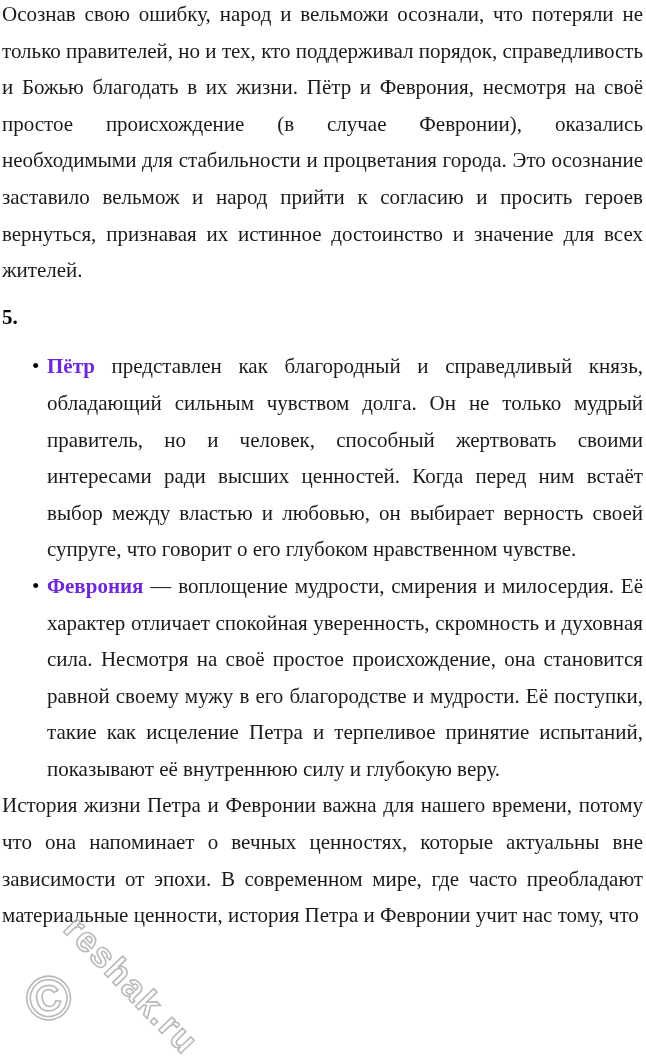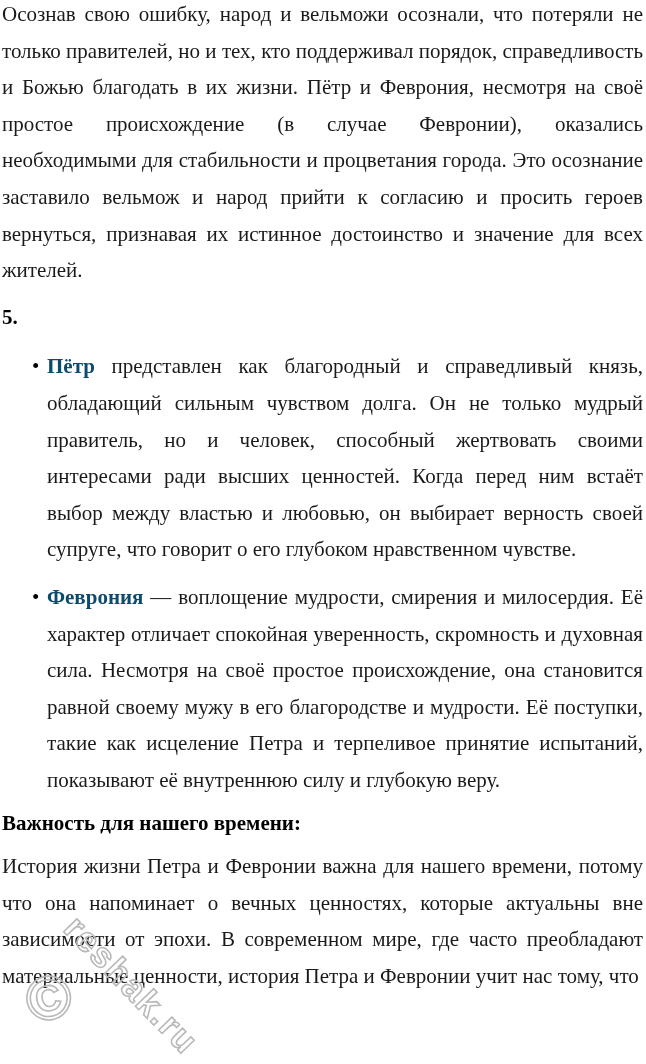--- a/index.html
+++ b/index.html
@@ -39,29 +39,29 @@
   .bullet-list {
     list-style: none;
     margin: 13px 0 0 0;
     padding: 0;
   }
   .bullet-item {
     position: relative;
     padding-left: 45px;
     margin: 0;
   }
-  .bullet-item + .bullet-item { margin-top: 11px; }
+  .bullet-item + .bullet-item { margin-top: 0; }
   .bullet-item::before {
     content: "\2022";
     position: absolute;
     left: 30px;
     top: 0;
     color: #000000;
   }
-  .bullet-lead { font-weight: bold; color: #0c4a6e; }
+  .bullet-lead { font-weight: bold; color: #6d28d9; }
   .watermark {
     position: absolute;
     left: 14px;
     top: 888px;
     z-index: 2;
     pointer-events: none;
   }
   .wm-text {
     font-family: "Liberation Sans", "DejaVu Sans", sans-serif;
     font-size: 35px;
@@ -97,17 +97,16 @@
     <li class="bullet-item">
       <b class="bullet-lead">Пётр</b>
       <span class="bullet-text">представлен как благородный и справедливый князь, обладающий сильным чувством долга. Он не только мудрый правитель, но и человек, способный жертвовать своими интересами ради высших ценностей. Когда перед ним встаёт выбор между властью и любовью, он выбирает верность своей супруге, что говорит о его глубоком нравственном чувстве.</span>
     </li>
     <li class="bullet-item">
       <b class="bullet-lead">Феврония</b>
       <span class="bullet-text">— воплощение мудрости, смирения и милосердия. Её характер отличает спокойная уверенность, скромность и духовная сила. Несмотря на своё простое происхождение, она становится равной своему мужу в его благородстве и мудрости. Её поступки, такие как исцеление Петра и терпеливое принятие испытаний, показывают её внутреннюю силу и глубокую веру.</span>
     </li>
   </ul>
 
-  <h2 class="heading heading-importance">Важность для нашего времени:</h2>
 
   <p class="para para-importance">История жизни Петра и Февронии важна для нашего времени, потому что она напоминает о вечных ценностях, которые актуальны вне зависимости от эпохи. В современном мире, где часто преобладают материальные ценности, история Петра и Февронии учит нас тому, что</p>
 
 </div>
 
 </body></html>

